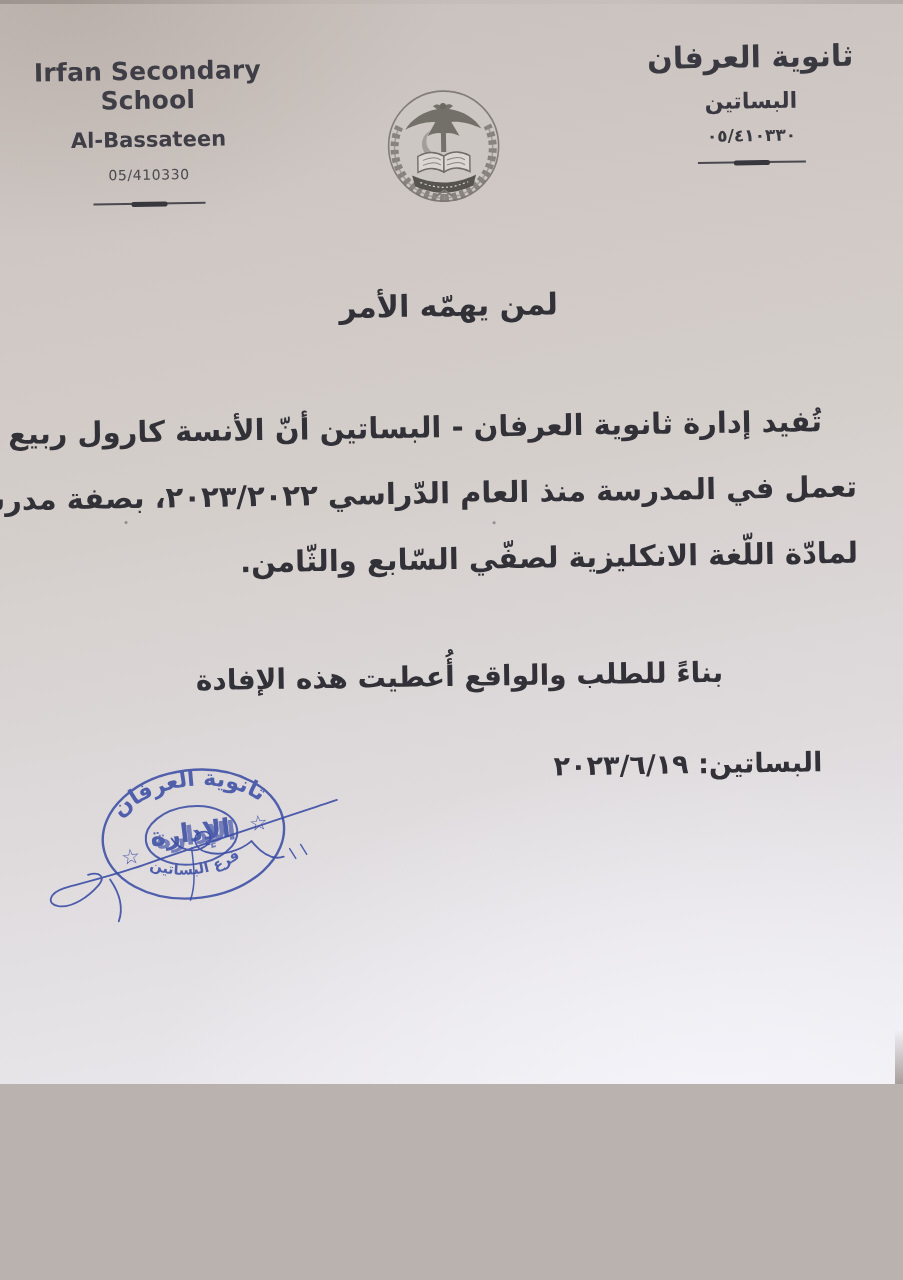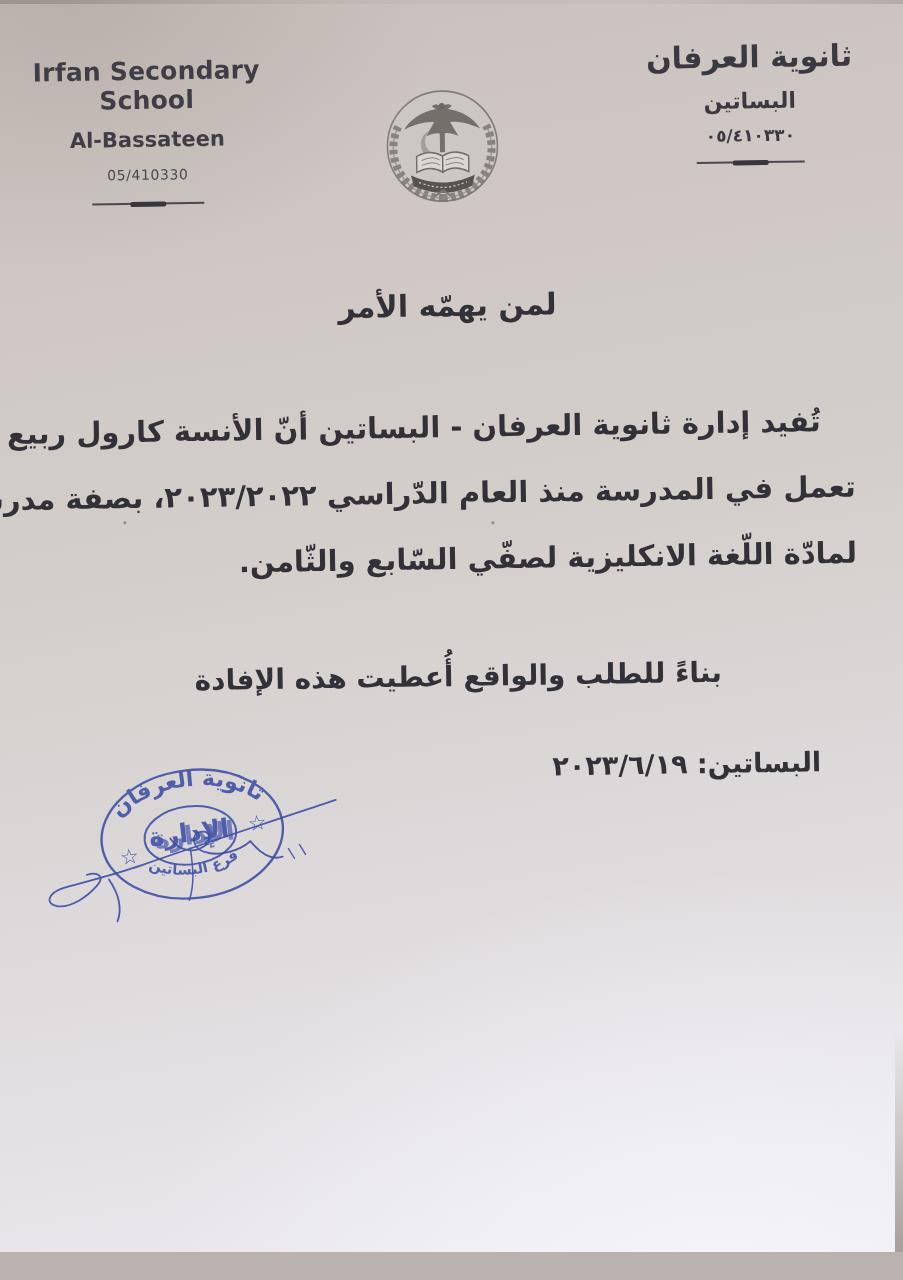--- a/index.html
+++ b/index.html
@@ -2,21 +2,21 @@
 <html lang="ar"><head>
 <meta charset="utf-8">
 <style>
   html,body{margin:0;padding:0;}
   body{
     width:903px;height:1280px;overflow:hidden;
     font-family:"DejaVu Sans","Liberation Sans",sans-serif;
     background:#b9b2ae;
   }
   .photo{
-    position:relative;width:903px;height:1252px;overflow:hidden;
+    position:relative;width:903px;height:1084px;overflow:hidden;
     background:
       radial-gradient(120% 70% at 80% 108%, rgba(246,246,252,.95) 0%, rgba(246,246,252,0) 55%),
       radial-gradient(90% 50% at 8% 0%, rgba(150,135,125,.28) 0%, rgba(150,135,125,0) 45%),
       linear-gradient(170deg,#c8c0bc 0%,#cec7c3 20%,#d5cfcc 45%,#dfdbdd 70%,#e8e6ea 90%,#eceaef 100%);
   }
   .edge-top{position:absolute;left:0;top:0;width:100%;height:4px;
     background:linear-gradient(to right,rgba(66,56,50,.45),rgba(66,56,50,.08) 35%,rgba(66,56,50,.05) 70%,rgba(66,56,50,.3));
     opacity:.55;}
   .edge-right{position:absolute;right:0;top:1030px;bottom:0;width:8px;
     background:linear-gradient(to bottom,rgba(92,76,66,0),rgba(92,76,66,.5));}

